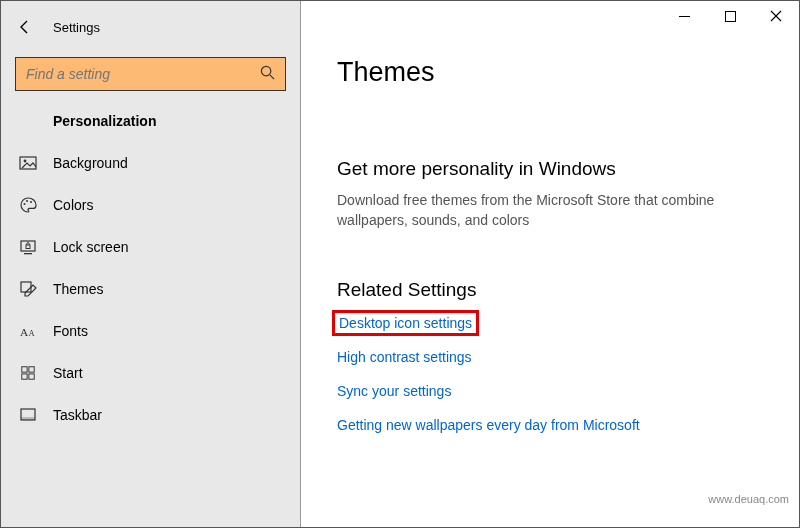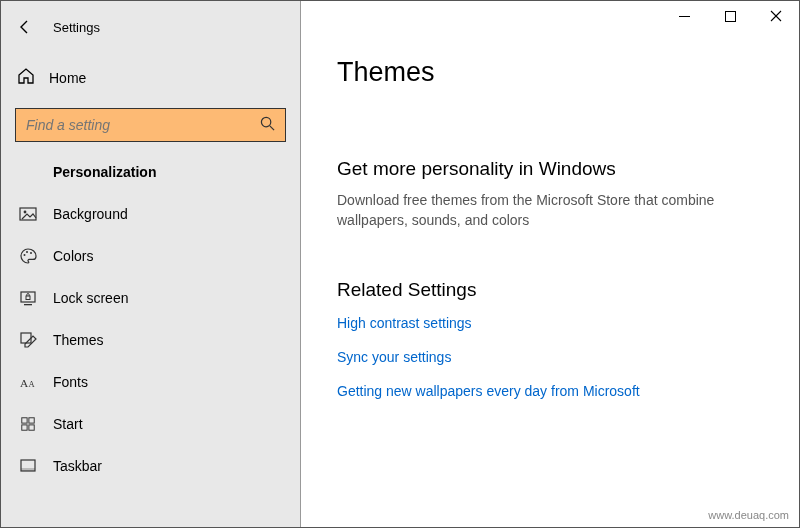--- a/index.html
+++ b/index.html
@@ -52,47 +52,39 @@
   .win-btn { width: 46px; height: 30px; display: flex; align-items: center; justify-content: center; cursor: pointer; }
   .content { padding: 56px 30px 0 36px; overflow:hidden; }
   .page-title { font-size: 27px; font-weight: 400; margin-bottom: 70px; }
   .section-title { font-size: 19px; font-weight: 400; margin-bottom: 10px; }
   .section-desc { font-size: 14px; color: #555; line-height: 1.45; margin-bottom: 48px; }
   .related-title { font-size: 19px; font-weight: 400; margin-bottom: 14px; }
   .link { color: #0066cc; font-size: 14px; margin-bottom: 18px; display: inline-block; cursor: pointer; }
   .link.highlighted { outline: 3px solid #e00000; outline-offset: 2px; padding: 0 2px; }
   .help-title { font-size: 19px; font-weight: 400; margin-top: 34px; margin-bottom: 14px; }
   .watermark {
-    position: absolute; bottom: 6px; right: 10px;
+    position: absolute; bottom: 22px; right: 10px;
     font-size: 11px; color: #888;
   }
 </style>
 </head>
 <body>
 
 <div class="window">
 
   <div class="left-pane">
     <div class="title-row">
       <div class="back-btn">
         <svg viewBox="0 0 16 16" width="16" height="16">
             <path d="M10 2 L4 8 L10 14" stroke="#000" stroke-width="1.4" fill="none"></path>
           </svg>
       </div>
       <div class="app-title">Settings</div>
     </div>
 
-    <div class="home-row">
-      <span class="icon">
-        <svg viewBox="0 0 18 18" width="18" height="18">
-            <path d="M2 8 L9 2 L16 8 V16 H11 V11 H7 V16 H2 Z" fill="none" stroke="#000" stroke-width="1.3"></path>
-          </svg>
-      </span>
-      <span>Home</span>
-    </div>
 
     <div class="search-row">
       <div class="search-box">
         <input class="search-input" placeholder="Find a setting" style="">
         <span>
           <svg viewBox="0 0 16 16" width="15" height="15">
               <circle cx="6.5" cy="6.5" r="5" fill="none" stroke="#333" stroke-width="1.3"></circle>
               <line x1="10.5" y1="10.5" x2="15" y2="15" stroke="#333" stroke-width="1.3"></line>
             </svg>
         </span>
@@ -195,20 +187,21 @@
       </div>
     </div>
 
     <div class="content">
       <div class="page-title">Themes</div>
 
       <div class="section-title">Get more personality in Windows</div>
       <div class="section-desc">Download free themes from the Microsoft Store that combine wallpapers, sounds, and colors</div>
 
       <div class="related-title">Related Settings</div>
+      <div><span class="link highlighted">Desktop icon settings</span></div>
       <div><span class="link">High contrast settings</span></div>
       <div><span class="link">Sync your settings</span></div>
 
       <div><span class="link">Getting new wallpapers every day from Microsoft</span></div>
     </div>
   </div>
 </div>
 
 <div class="watermark">www.deuaq.com</div>
 

